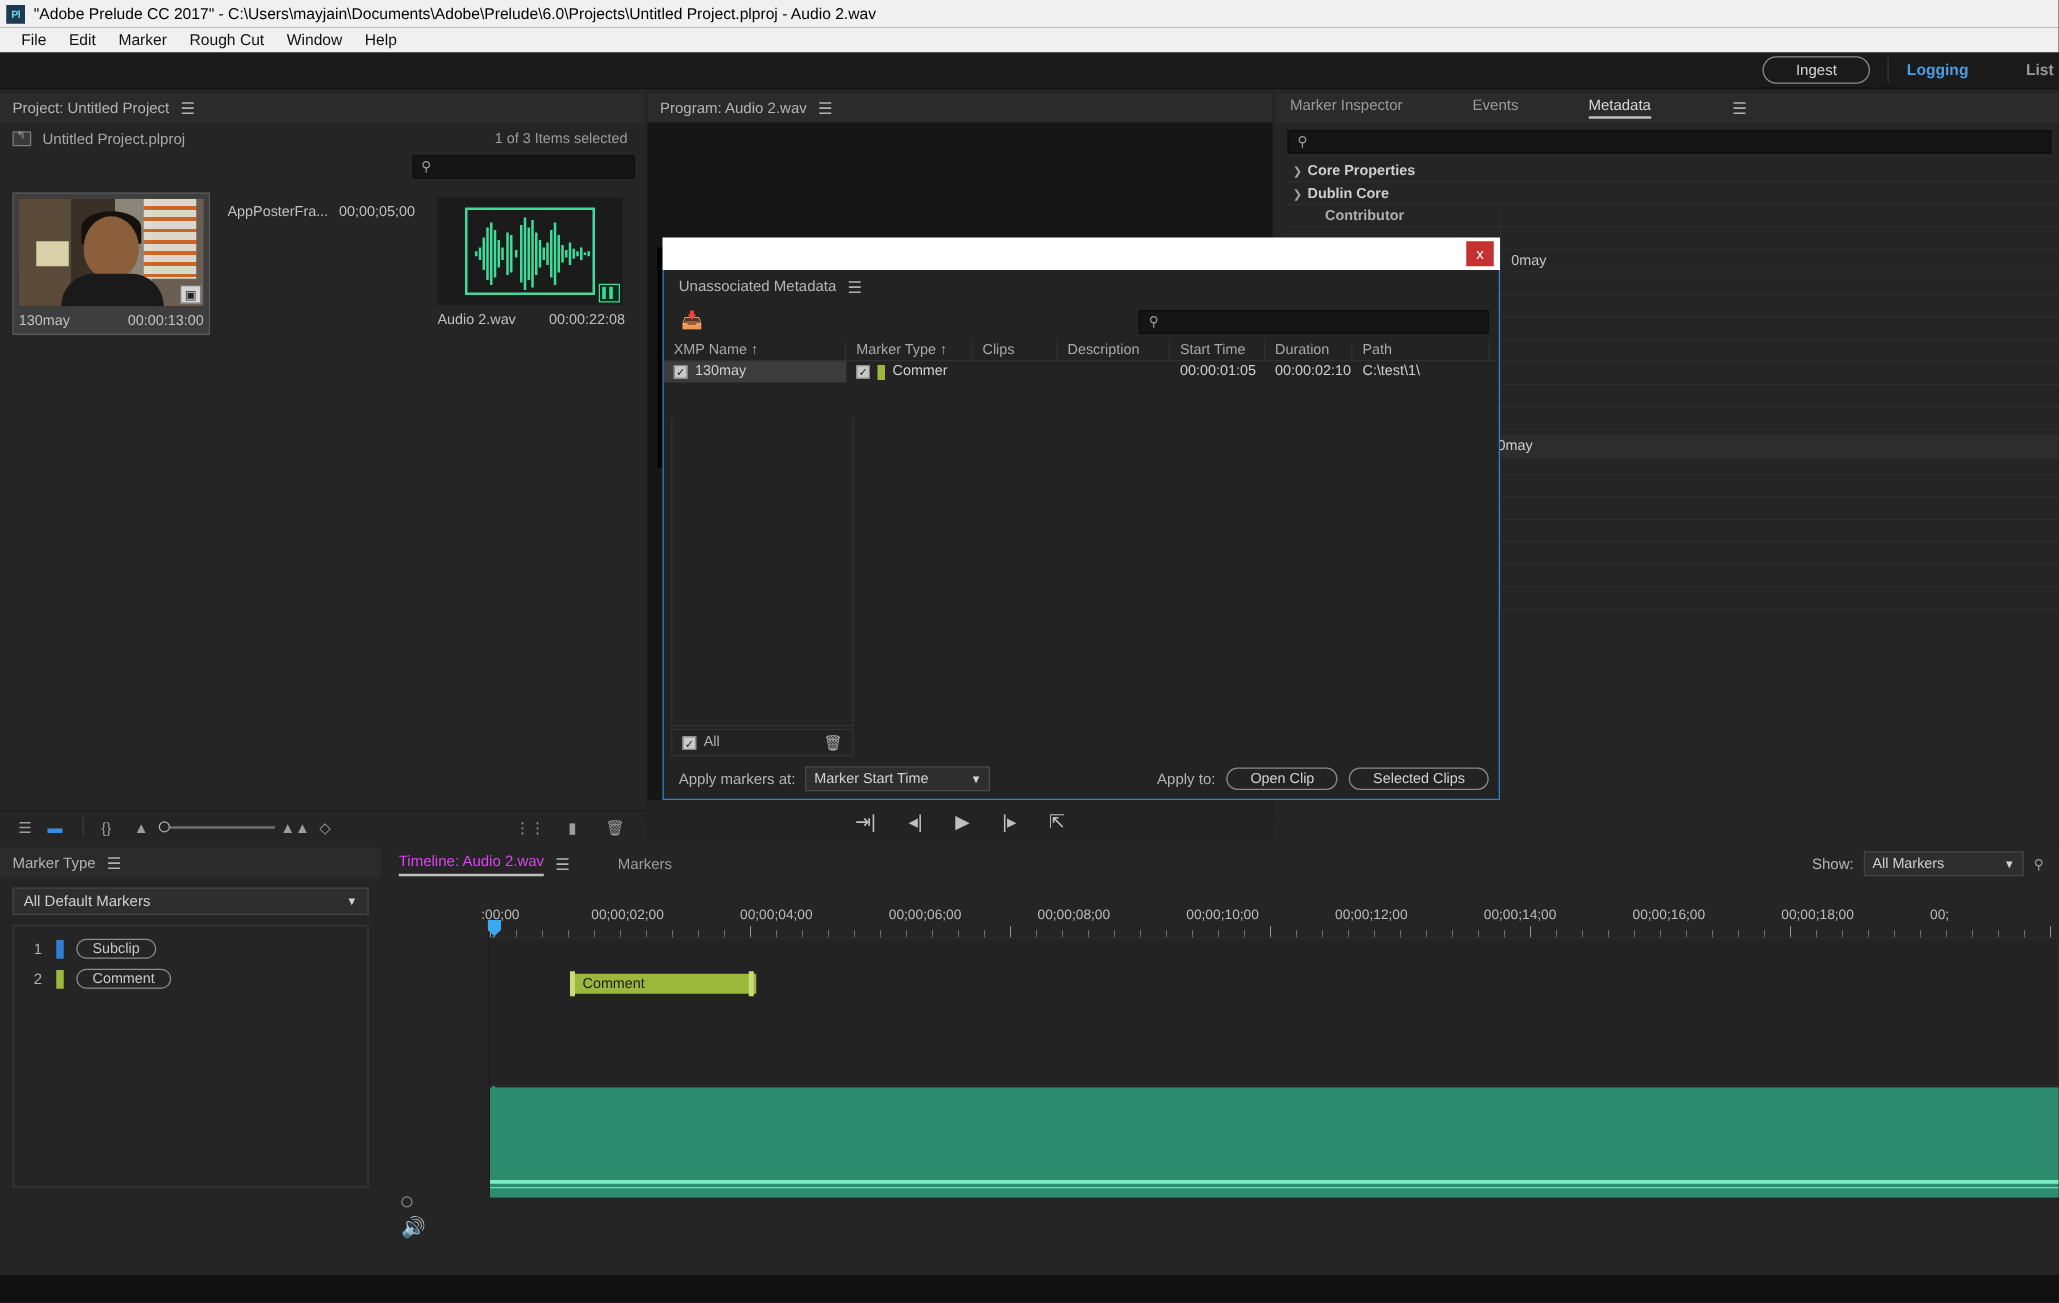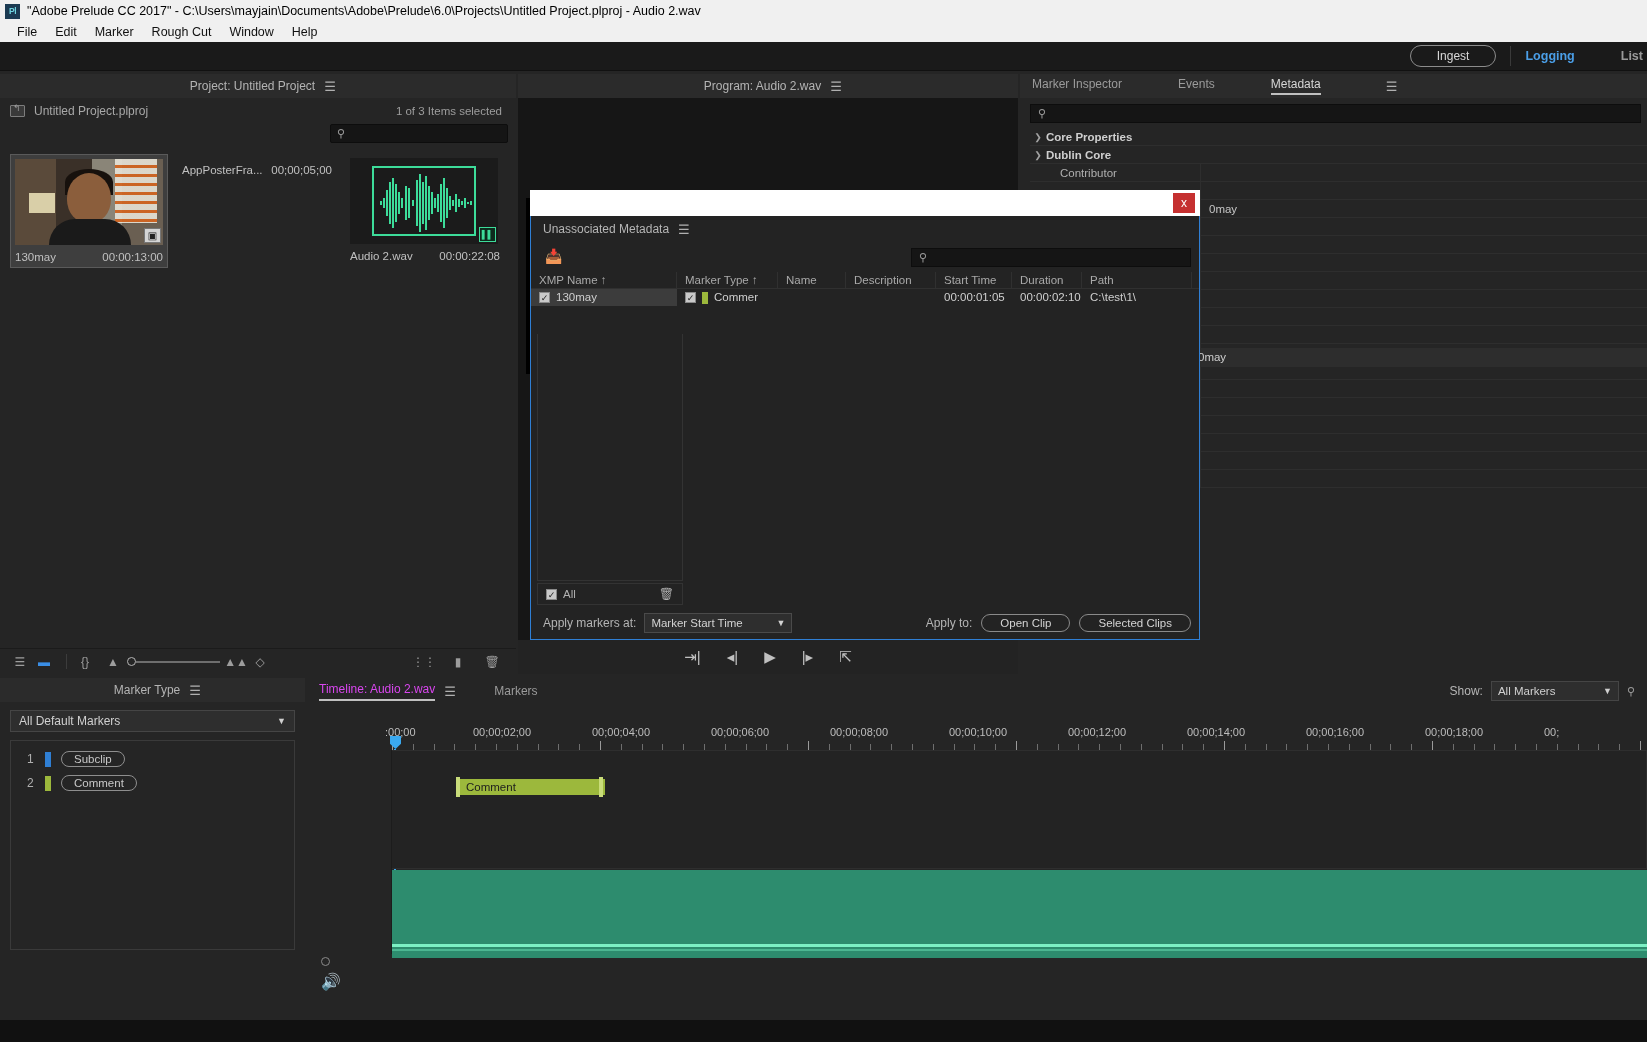--- a/index.html
+++ b/index.html
@@ -47,21 +47,21 @@
   }
   .ws-sep { width: 1px; height: 20px; background: #3a3a3a; margin: 0 14px 0 8px; }
   .ws-tab { color: #9a9a9a; font-size: 12.5px; font-weight: bold; margin-right: 46px; cursor: pointer; }
   .ws-tab.active { color: #4b9fe8; }
   .ws-tab.cut { margin-right: 0; padding-right: 4px; }
 
   
   .panel { position: absolute; background: #252525; }
   .panel-head {
     height: 24px; display: flex; align-items: center; padding-left: 10px;
-    background: #2b2b2b; font-size: 12px; color: #b4b4b4; justify-content: center;
+    background: #2b2b2b; font-size: 12px; color: #b4b4b4;
   }
   .hamburger {
     display: inline-block; width: 12px; margin-left: 9px; line-height: 1;
     color: #b0b0b0; font-size: 13px; cursor: pointer;
   }
 
   
   #project-panel { left: 0; top: 74px; width: 516px; height: 600px; background: #252525; }
   .proj-sub {
     height: 26px; display: flex; align-items: center; padding-left: 10px;
@@ -154,21 +154,21 @@
   .meta-tabs { height:24px; display:flex; align-items:center; padding-left:12px; gap:16px; background:#2b2b2b; }
   .mtab { color:#9b9b9b; font-size:12px; margin-right:40px; padding-bottom:4px; position:relative; cursor:pointer; }
   .mtab.active { color:#d6d6d6; }
   .mtab.active::after { content:''; position:absolute; left:0; right:0; bottom:0; height:2px; background:#c0c0c0; }
   .meta-search { margin:6px 6px 4px 10px; height:19px; background:#151515; border:1px solid #0d0d0d;
     display:flex; align-items:center; padding-left:7px; color:#777; }
   .meta-rows { position:absolute; left:10px; right:0; top:54px; bottom:0; }
   .mrow { height:18px; display:flex; align-items:center; border-bottom:1px solid #2e2e2e; font-size:11.5px; }
   .mrow .arrow { width:16px; color:#a2a2a2; font-size:9px; text-align:center; }
   .mrow .grp { color:#cfcfcf; font-weight:bold; }
-  .mrow .lbl { width:170px; padding-left:30px; color:#b0b0b0; }
+  .mrow .lbl { width:170px; padding-left:30px; color:#b0b0b0;font-weight:bold; }
   .mrow .val { flex:1; border-left:1px solid #2e2e2e; padding-left:8px; color:#c6c6c6; height:18px; line-height:18px; }
 
   
   #modal { position:absolute; left:530px; top:190px; width:670px; height:450px; z-index:50; }
   .modal-titlebar { height:26px; background:#fff; display:flex; align-items:center; justify-content:flex-end; }
   .modal-close {
     width:22px; height:20px; background:#c53030; color:#fff; font-size:12px;
     display:flex; align-items:center; justify-content:center; margin-right:5px; cursor:pointer;
   }
   .modal-body { height:424px; background:#232323; border:1px solid #2f7fd4; border-top:none; position:relative; }
@@ -517,21 +517,21 @@
 
       <div class="tbl-head">
         <div class="c" style="width:146px;">
           <span>XMP Name</span>
           <span> ↑</span>
         </div>
         <div class="c" style="width:101px;">
           <span>Marker Type</span>
           <span> ↑</span>
         </div>
-        <div class="c" style="width:68px;">Name</div>
+        <div class="c" style="width:68px;">Clips</div>
         <div class="c" style="width:90px;">Description</div>
         <div class="c" style="width:76px;">Start Time</div>
         <div class="c" style="width:70px;">Duration</div>
         <div class="c" style="width:110px;">Path</div>
       </div>
 
       <div class="tbl-row">
         <div class="c cell-xmp" style="width:146px;">
           <span class="cbx">✓</span>
           <span>130may</span>

